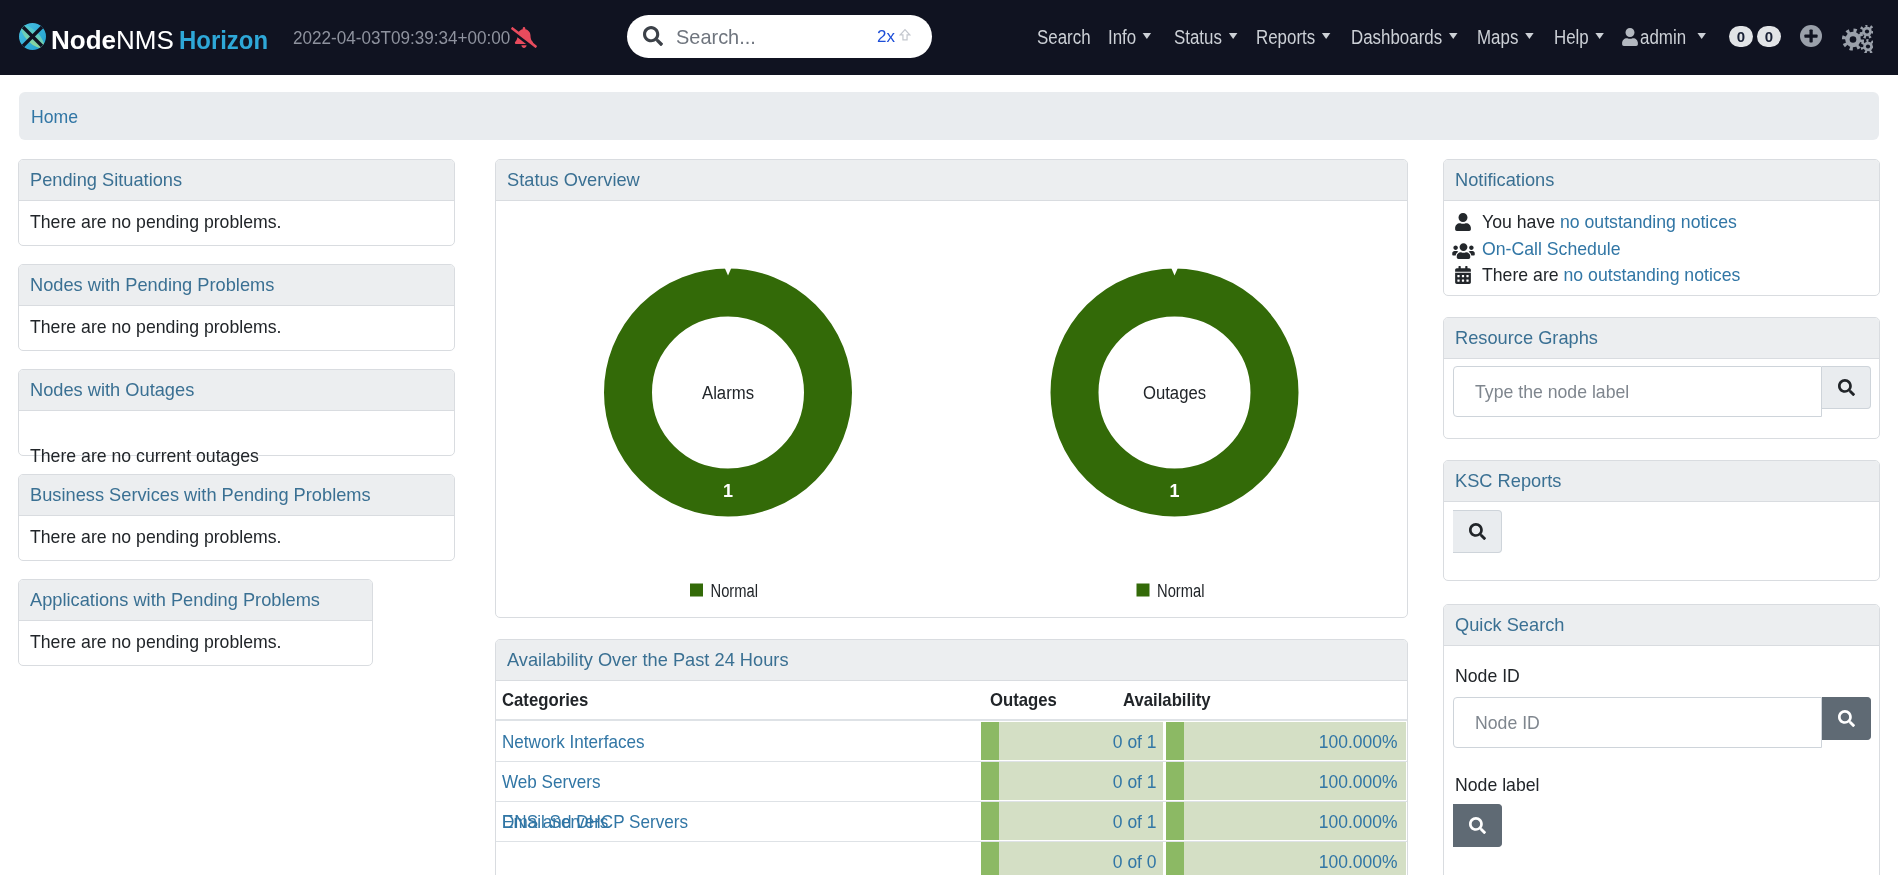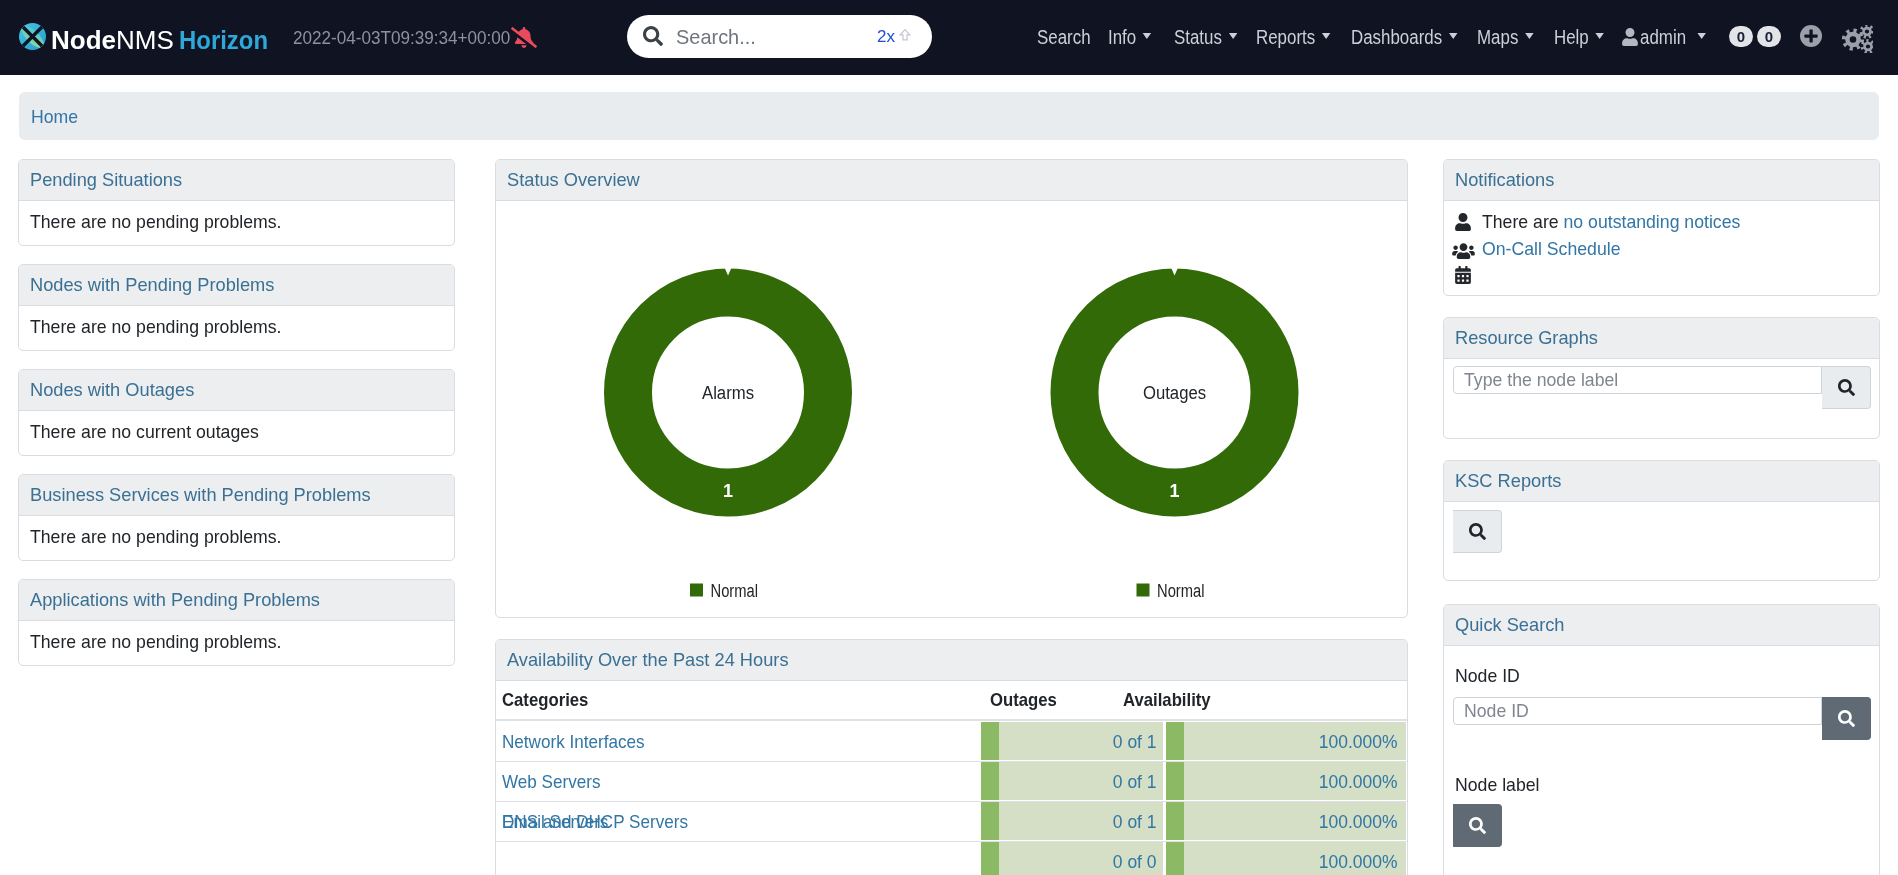--- a/index.html
+++ b/index.html
@@ -22,22 +22,22 @@
 
 .card { position:absolute; background:#fff; border:1px solid #d9dce0; border-radius:5px; }
 .card-h { height:41px; background:#eceef0; border-bottom:1px solid #d9dce0;
   border-radius:4px 4px 0 0; color:#3a7093; font-size:19px; line-height:37px; padding:1px 11px 0 11px;
   white-space:nowrap; overflow:hidden; }
 a.lnk { color:#3176a5; text-decoration:none; }
 .b19 { position:absolute; font-size:19px; line-height:19px; }
 
 
 .igroup { position:absolute; display:flex; height:43px; }
-.igroup .inp { flex:1; height:28px; border:1px solid #ced4da; border-radius:4px 0 0 4px;
-  background:#fff; font-size:19px; color:#7f868e; display:flex; align-items:center; padding-left:10px; }
+.igroup .inp { flex:1; height:51px; border:1px solid #ced4da; border-radius:4px 0 0 4px;
+  background:#fff; font-size:19px; color:#7f868e; display:flex; align-items:center; padding-left:21px; }
 .igroup .btn { width:49px; height:43px; border:1px solid #ced4da; border-left:none;
   border-radius:0 4px 4px 0; background:#e9ecef; display:flex; align-items:center; justify-content:center; }
 .igroup .btn.dark { background:#5f6a74; border-color:#5f6a74; }
 </style>
 </head>
 <body>
 
 <div id="navbar">
 
   <svg class="abs" style="left:19px;top:23px" width="27" height="27" viewBox="0 0 27 27">
@@ -127,28 +127,28 @@
 <div class="b19" style="left:30px;top:212px"><span class="tx">There are no pending problems.</span></div>
 
 <div class="card" style="left:18px;top:264px;width:437px;height:87px">
   <div class="card-h"><span class="tx" style="transform:scaleX(0.96)">Nodes with Pending Problems</span></div>
 </div>
 <div class="b19" style="left:30px;top:317px"><span class="tx">There are no pending problems.</span></div>
 
 <div class="card" style="left:18px;top:369px;width:437px;height:87px">
   <div class="card-h"><span class="tx" style="transform:scaleX(0.96)">Nodes with Outages</span></div>
 </div>
-<div class="b19" style="left:30px;top:422px"><span class="tx">There are no current outages</span></div>
+<div class="b19" style="left:30px;top:446px"><span class="tx">There are no current outages</span></div>
 
 <div class="card" style="left:18px;top:474px;width:437px;height:87px">
   <div class="card-h"><span class="tx" style="transform:scaleX(0.96)">Business Services with Pending Problems</span></div>
 </div>
 <div class="b19" style="left:30px;top:527px"><span class="tx">There are no pending problems.</span></div>
 
-<div class="card" style="left:18px;top:579px;width:437px;height:87px">
+<div class="card" style="left:18px;top:579px;width:355px;height:87px">
   <div class="card-h"><span class="tx" style="transform:scaleX(0.96)">Applications with Pending Problems</span></div>
 </div>
 <div class="b19" style="left:30px;top:632px"><span class="tx">There are no pending problems.</span></div>
 
 <div class="card" style="left:495px;top:159px;width:913px;height:459px">
   <div class="card-h"><span class="tx" style="transform:scaleX(0.96)">Status Overview</span></div>
 </div>
 <svg class="abs" style="left:495px;top:200px" width="913" height="417" viewBox="0 0 913 417">
   <g fill="none" stroke="#336a08" stroke-width="48">
     <circle cx="233" cy="192.5" r="100"></circle>
@@ -212,22 +212,23 @@
 <div class="b19" style="left:981px;top:852px;width:176px;text-align:right;color:#3176a5"><span class="txr">0 of 0</span></div>
 <div class="abs" style="left:1166px;top:842px;width:18px;height:38px;background:#8cb964"></div>
 <div class="abs" style="left:1184px;top:842px;width:222px;height:38px;background:#d4dfc5"></div>
 <div class="b19" style="left:1166px;top:852px;width:232px;text-align:right;color:#3176a5"><span class="txr">100.000%</span></div>
 </div>
 
 <div class="card" style="left:1443px;top:159px;width:437px;height:137px">
   <div class="card-h"><span class="tx" style="transform:scaleX(0.96)">Notifications</span></div>
 </div>
 <div class="abs" style="left:1482px;top:209px;font-size:19px;line-height:26.6px">
+  <div><span class="tx">You have <a class="lnk">no outstanding notices</a></span></div>
+  <div><span class="tx"><a class="lnk">On-Call Schedule</a></span></div>
   <div><span class="tx">There are <a class="lnk">no outstanding notices</a></span></div>
-  <div><span class="tx"><a class="lnk">On-Call Schedule</a></span></div>
 </div>
 <svg class="abs" style="left:1455px;top:213px" width="16" height="18" viewBox="0 0 448 512">
   <path fill="#23272b" d="M224 256c70.7 0 128-57.3 128-128S294.7 0 224 0 96 57.3 96 128s57.3 128 128 128zm89.6 32h-16.7c-22.2 10.2-46.9 16-72.9 16s-50.6-5.8-72.9-16h-16.7C60.2 288 0 348.2 0 422.4V464c0 26.5 21.5 48 48 48h352c26.5 0 48-21.5 48-48v-41.6c0-74.2-60.2-134.4-134.4-134.4z"></path>
 </svg>
 <svg class="abs" style="left:1452px;top:242px" width="23" height="18" viewBox="0 0 640 512">
   <path fill="#23272b" d="M96 224c35.3 0 64-28.7 64-64s-28.7-64-64-64-64 28.7-64 64 28.7 64 64 64zm448 0c35.3 0 64-28.7 64-64s-28.7-64-64-64-64 28.7-64 64 28.7 64 64 64zm32 32h-64c-17.6 0-33.5 7.1-45.1 18.6 40.3 22.1 68.9 62 75.1 109.4h66c17.7 0 32-14.3 32-32v-32c0-35.3-28.7-64-64-64zm-256 0c61.9 0 112-50.1 112-112S381.9 32 320 32 208 82.1 208 144s50.1 112 112 112zm76.8 32h-8.3c-20.8 10-43.9 16-68.5 16s-47.6-6-68.5-16h-8.3C179.6 288 128 339.6 128 403.2V432c0 26.5 21.5 48 48 48h288c26.5 0 48-21.5 48-48v-28.8c0-63.6-51.6-115.2-115.2-115.2zm-223.7-13.4C161.5 263.1 145.6 256 128 256H64c-35.3 0-64 28.7-64 64v32c0 17.7 14.3 32 32 32h65.9c6.3-47.4 34.9-87.3 75.2-109.4z"></path>
 </svg>
 <svg class="abs" style="left:1455px;top:266px" width="16" height="18" viewBox="0 0 448 512">
   <path fill="#23272b" d="M0 464c0 26.5 21.5 48 48 48h352c26.5 0 48-21.5 48-48V192H0v272zm320-196c0-6.6 5.4-12 12-12h40c6.6 0 12 5.4 12 12v40c0 6.6-5.4 12-12 12h-40c-6.6 0-12-5.4-12-12v-40zm0 128c0-6.6 5.4-12 12-12h40c6.6 0 12 5.4 12 12v40c0 6.6-5.4 12-12 12h-40c-6.6 0-12-5.4-12-12v-40zM192 268c0-6.6 5.4-12 12-12h40c6.6 0 12 5.4 12 12v40c0 6.6-5.4 12-12 12h-40c-6.6 0-12-5.4-12-12v-40zm0 128c0-6.6 5.4-12 12-12h40c6.6 0 12 5.4 12 12v40c0 6.6-5.4 12-12 12h-40c-6.6 0-12-5.4-12-12v-40zM64 268c0-6.6 5.4-12 12-12h40c6.6 0 12 5.4 12 12v40c0 6.6-5.4 12-12 12H76c-6.6 0-12-5.4-12-12v-40zm0 128c0-6.6 5.4-12 12-12h40c6.6 0 12 5.4 12 12v40c0 6.6-5.4 12-12 12H76c-6.6 0-12-5.4-12-12v-40zM400 64h-48V16c0-8.8-7.2-16-16-16h-32c-8.8 0-16 7.2-16 16v48H160V16c0-8.8-7.2-16-16-16h-32c-8.8 0-16 7.2-16 16v48H48C21.5 64 0 85.5 0 112v48h448v-48c0-26.5-21.5-48-48-48z"></path>
 </svg>

